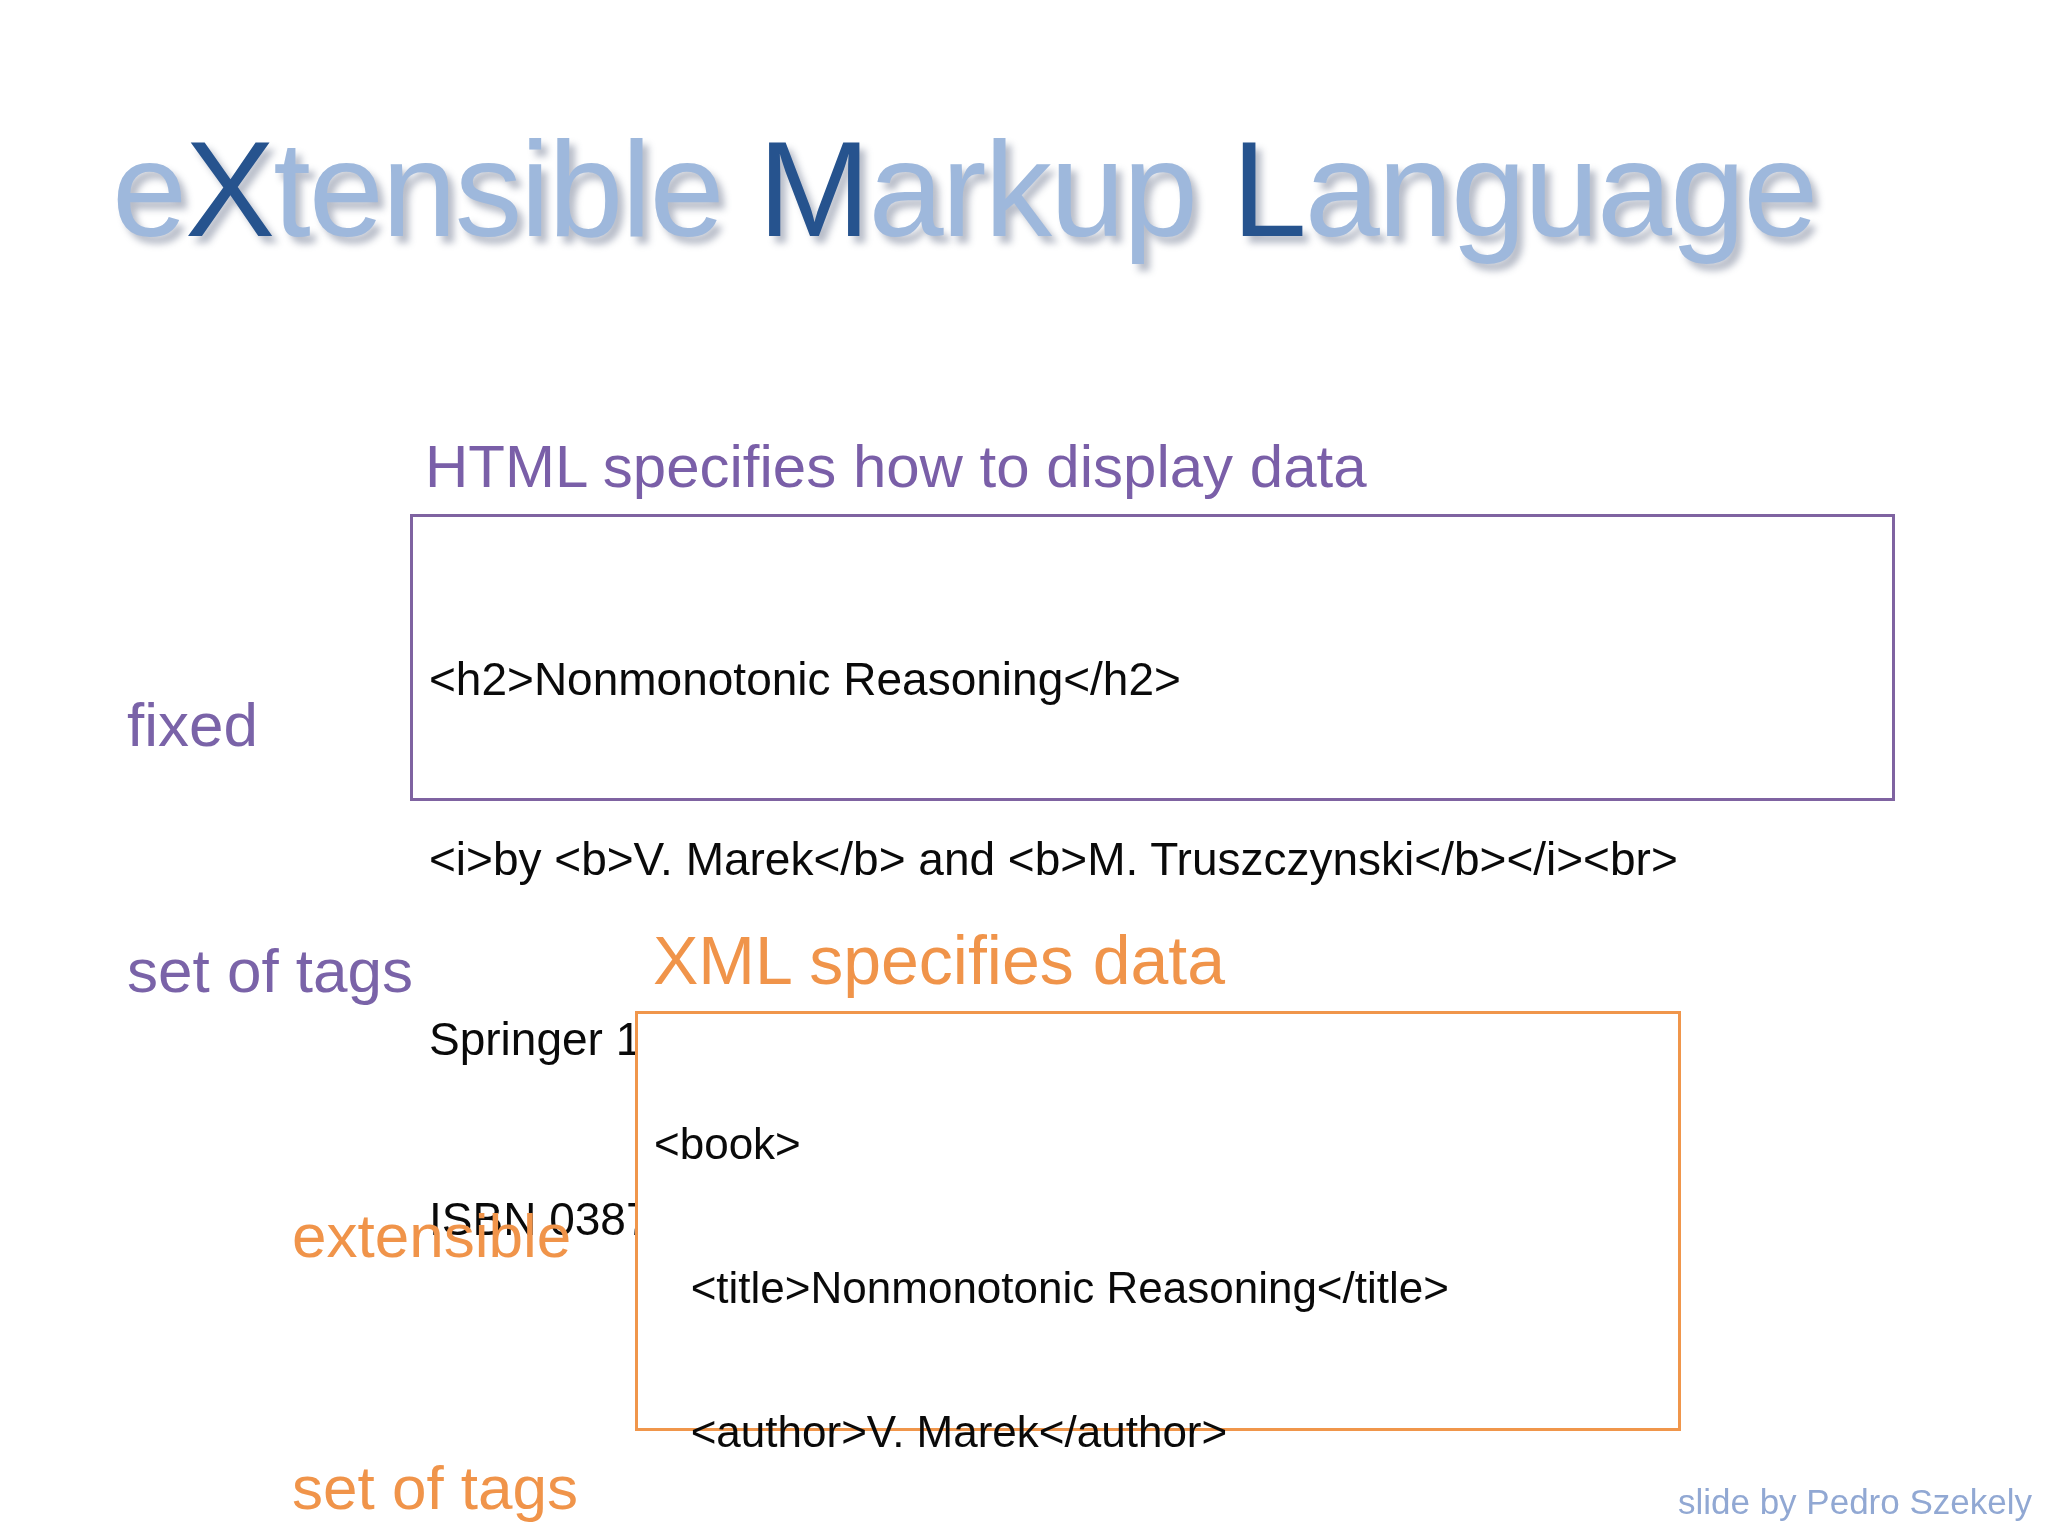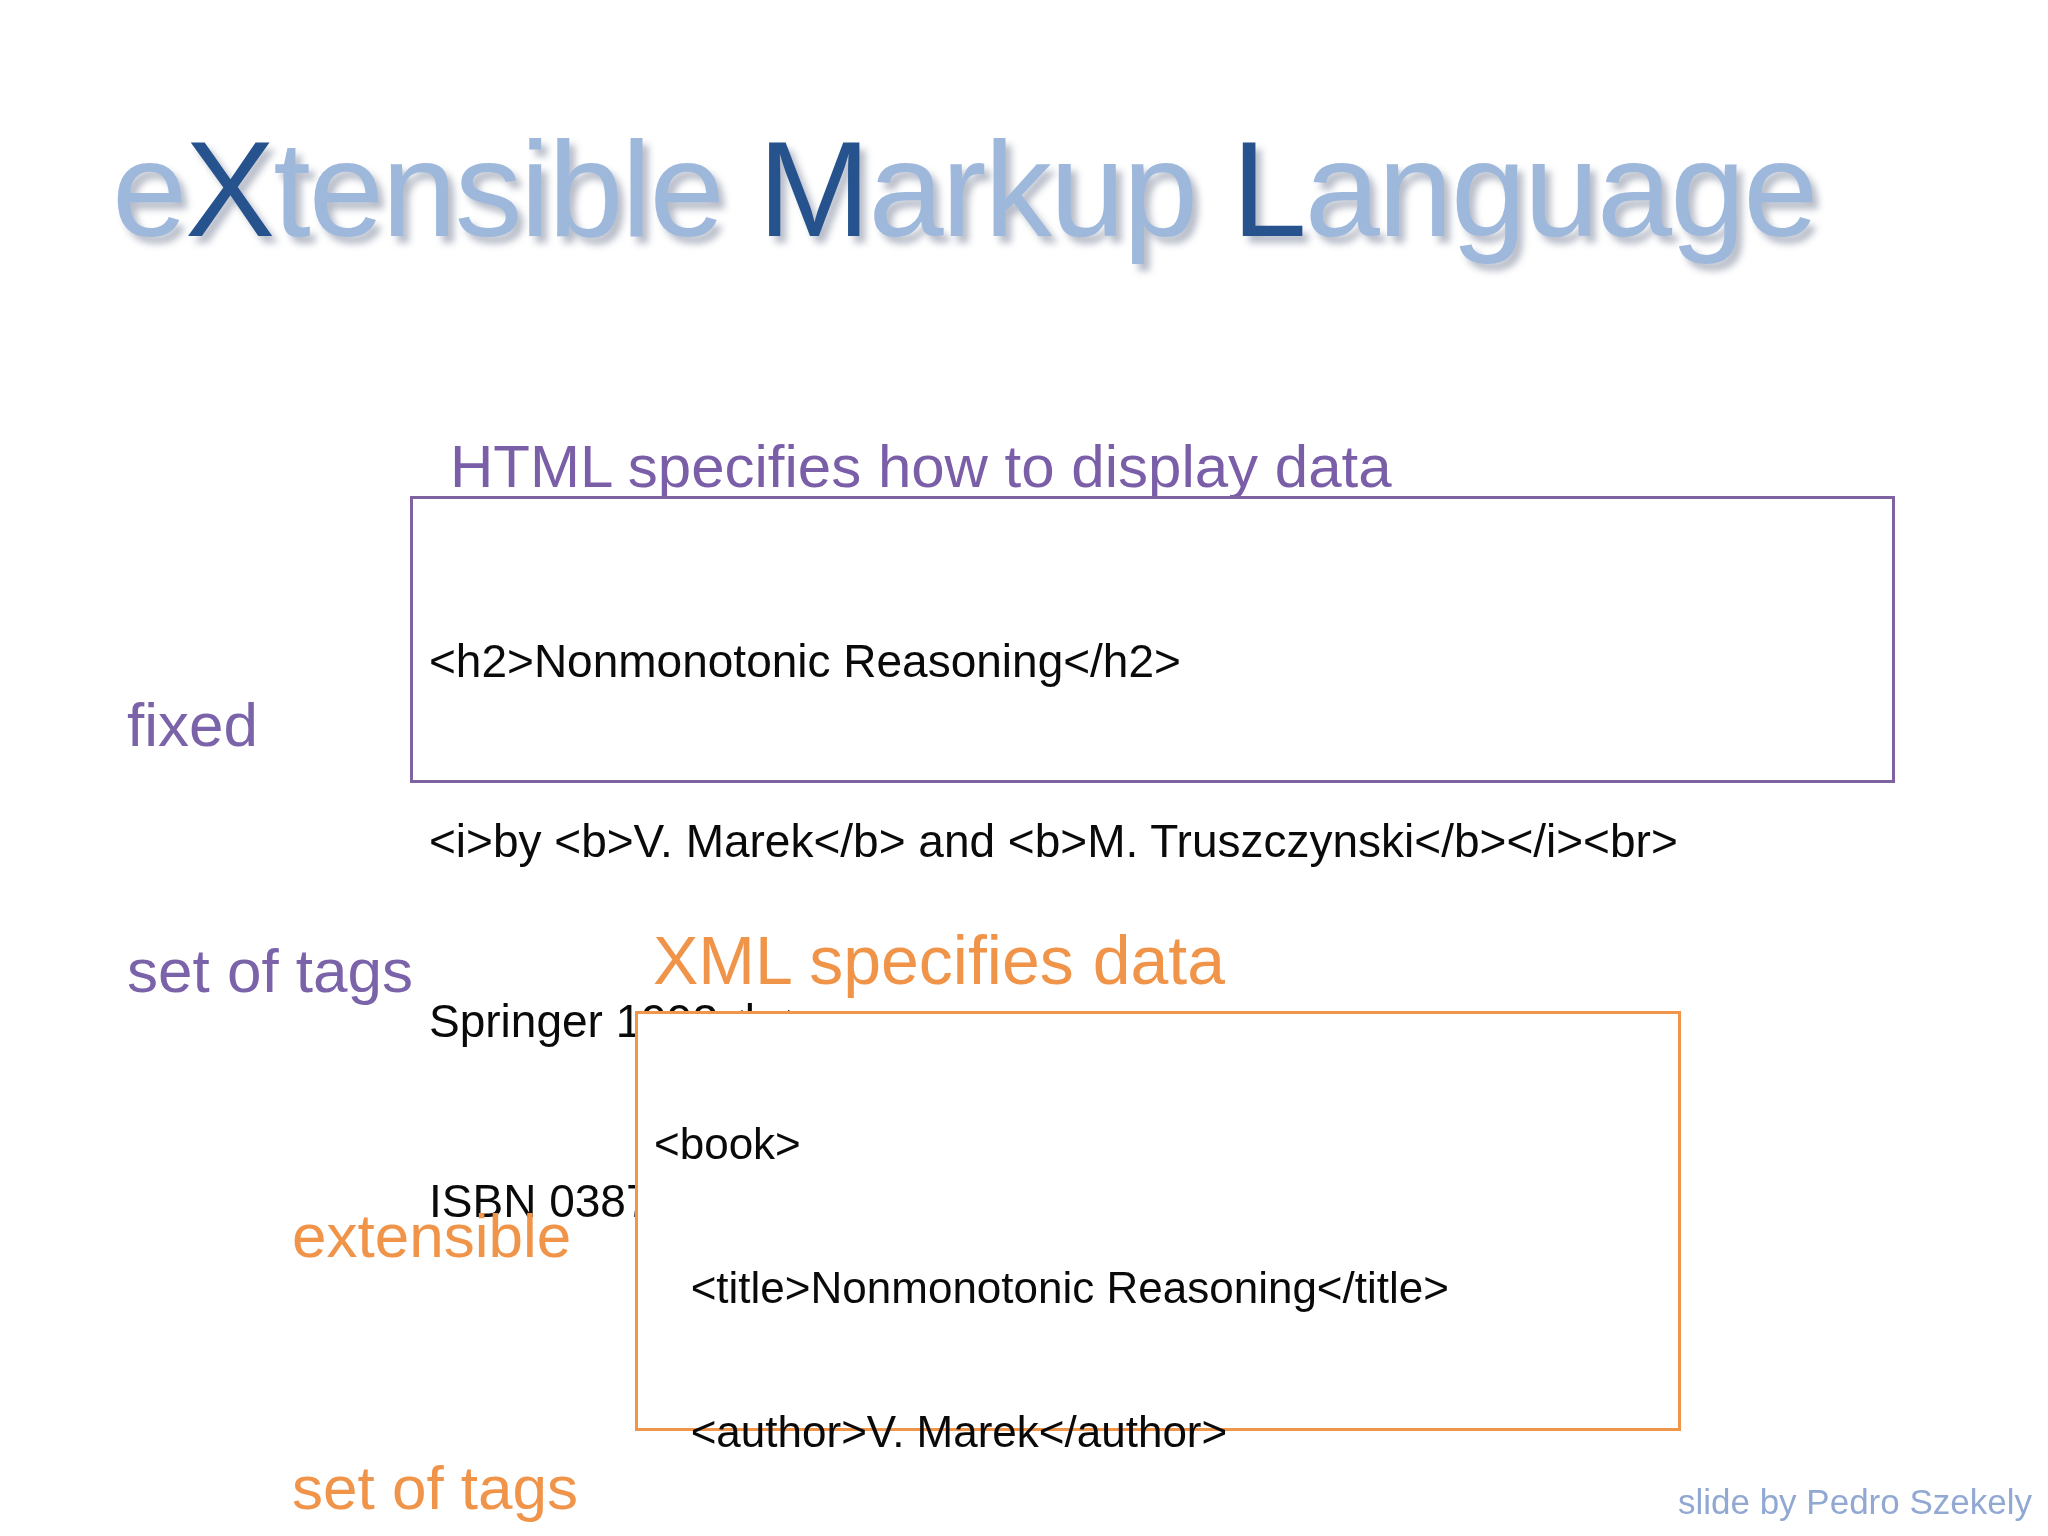--- a/index.html
+++ b/index.html
@@ -14,36 +14,36 @@
   .title{
     position:absolute;left:112px;top:122px;margin:0;
     font-size:135px;font-weight:normal;letter-spacing:-2px;
     white-space:pre;line-height:1;
     text-shadow:6px 7px 7px rgba(105,115,140,0.48);
   }
   .t-light{color:#9EB8DC;}
   .t-dark{color:#26538E;}
   
   .html-heading{
-    position:absolute;left:450px;top:432px;
+    position:absolute;left:425px;top:432px;
     font-size:60px;color:#7A5FA8;white-space:pre;
   }
   .side-label{
     position:absolute;white-space:pre;
   }
   .side-label-purple{
     left:95px;top:520px;
     font-size:62px;line-height:82px;color:#7A63A8;margin-left:32px;
   }
   .code-box{
     position:absolute;background:#ffffff;box-sizing:border-box;
     color:#0a0a0a;white-space:pre;
   }
   .html-box{
-    left:410px;top:496px;width:1485px;height:287px;
+    left:410px;top:514px;width:1485px;height:287px;
     border:3px solid #7F63A1;
     padding:12px 16px;
     font-size:46px;line-height:60px;
   }
   
   .xml-heading{
     position:absolute;left:653px;top:921px;
     font-size:68px;color:#F0944A;white-space:pre;
   }
   .side-label-orange{

